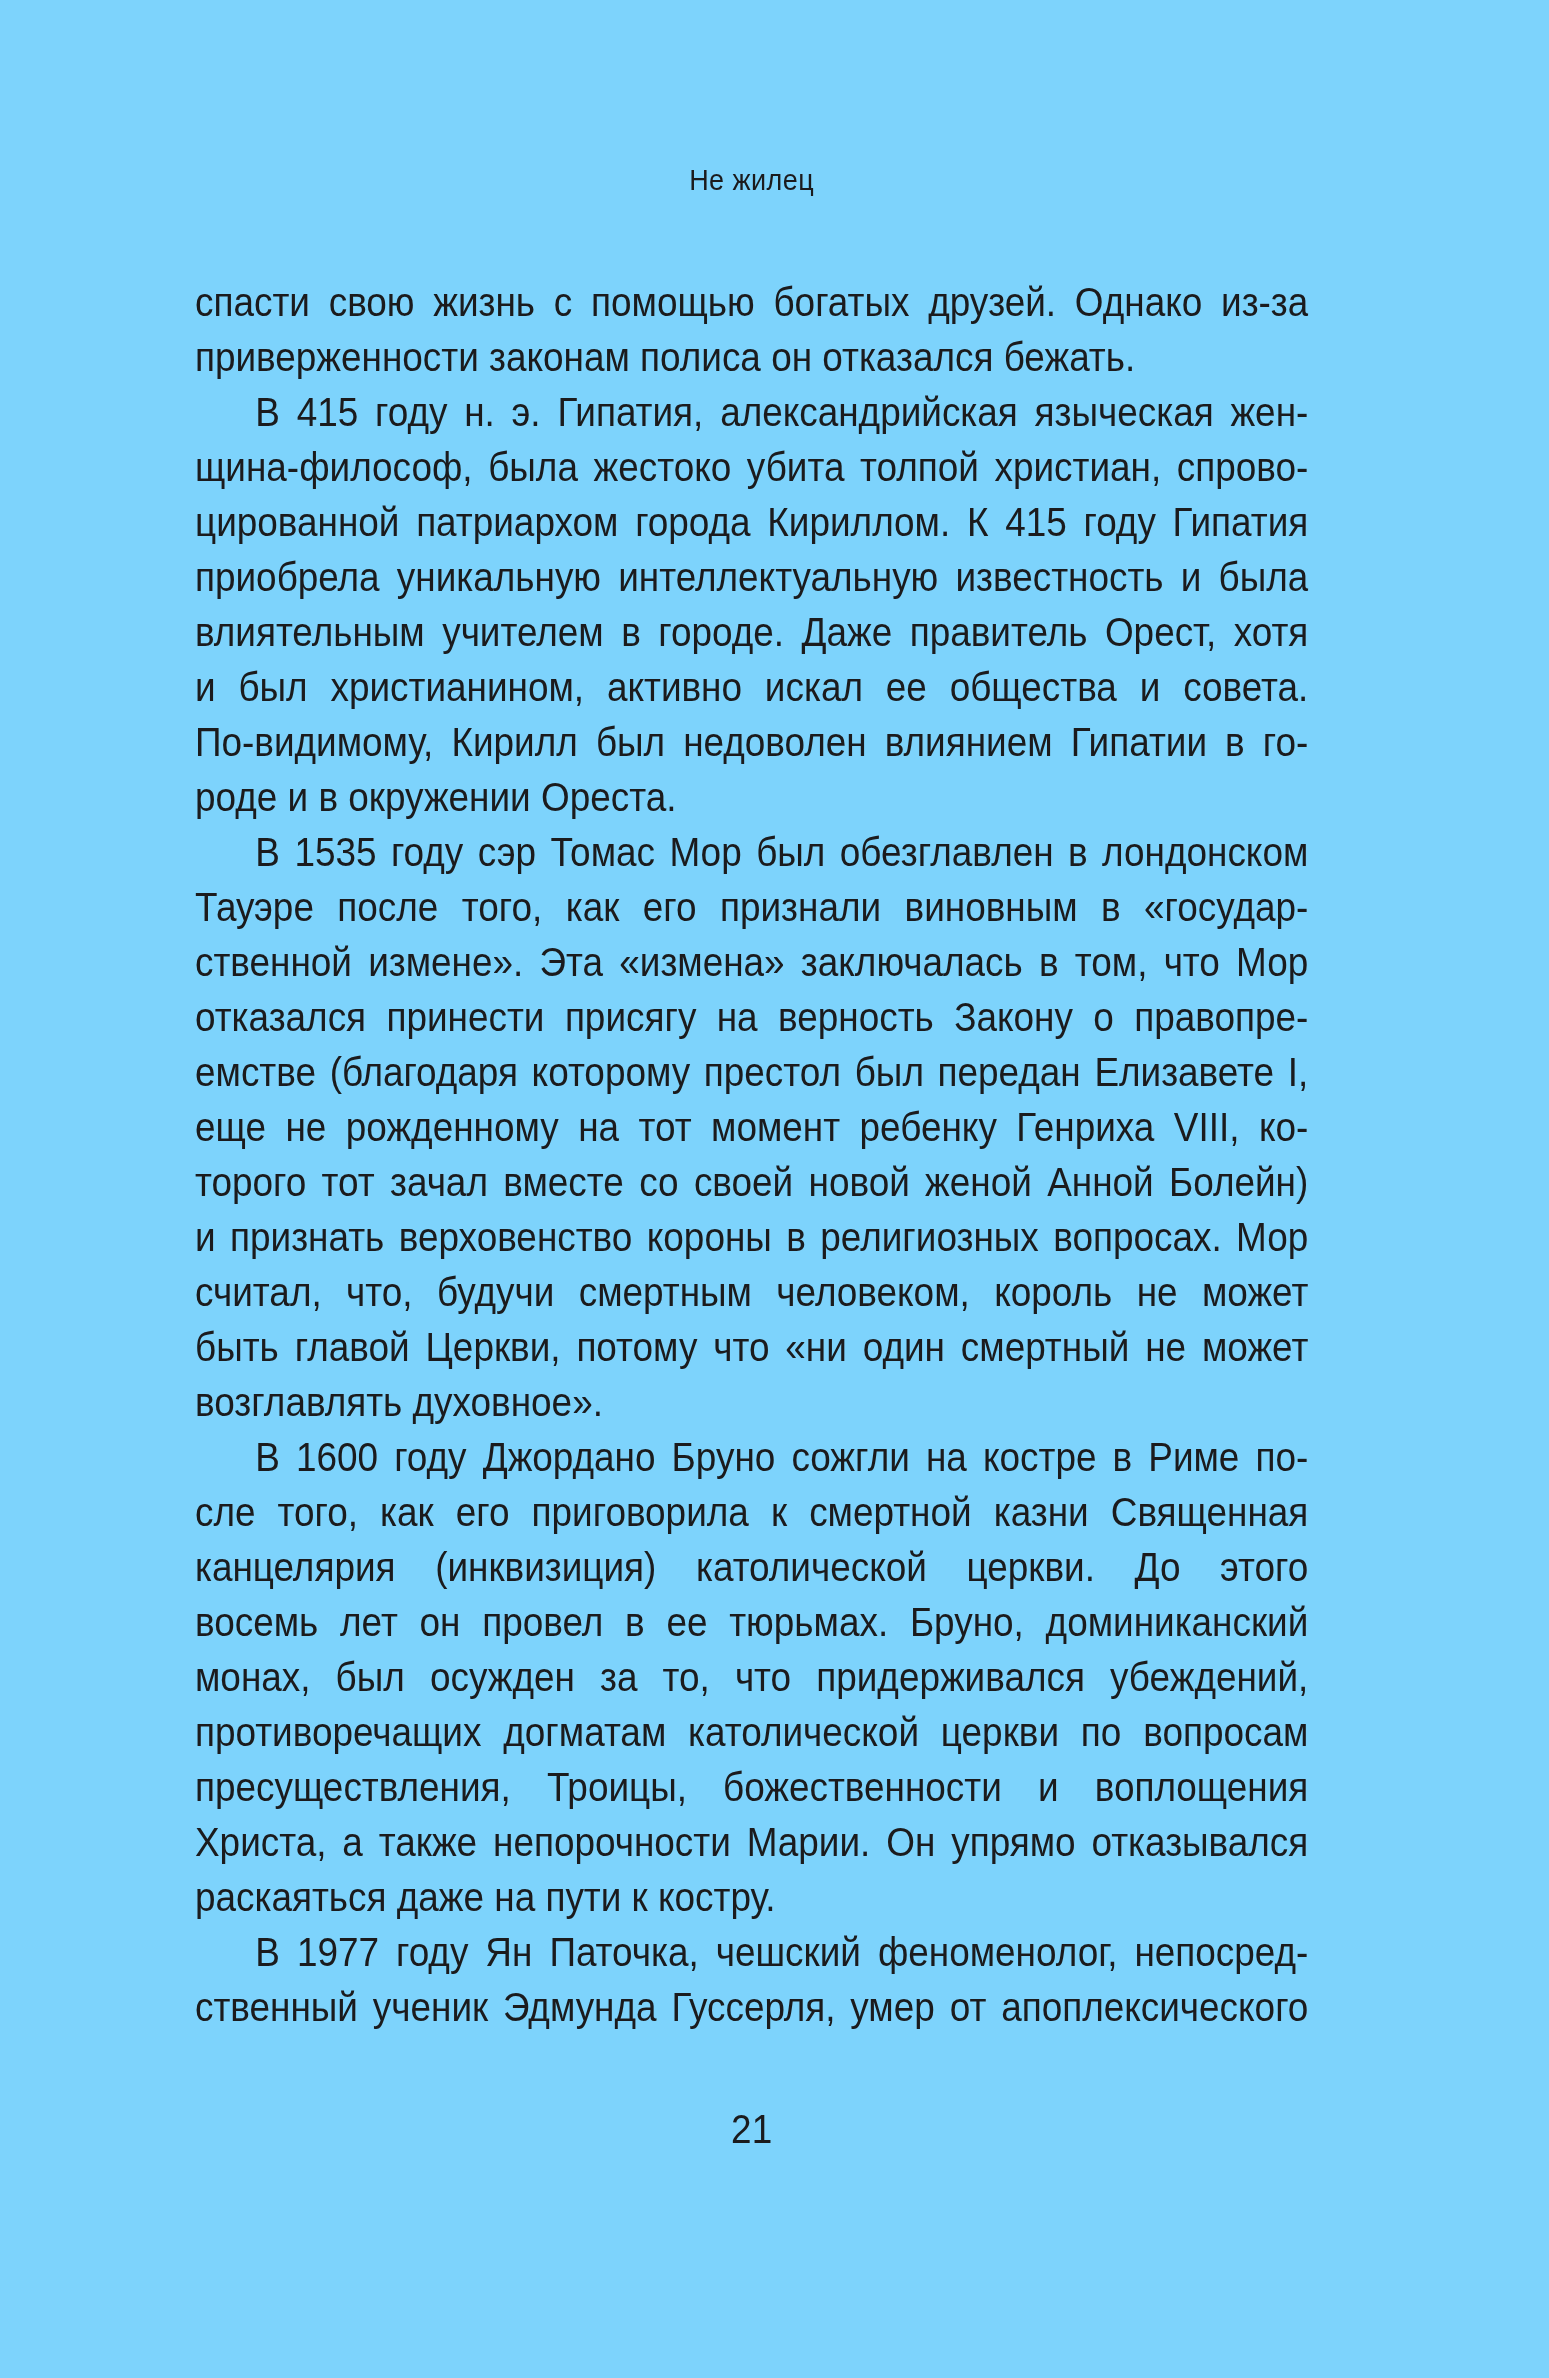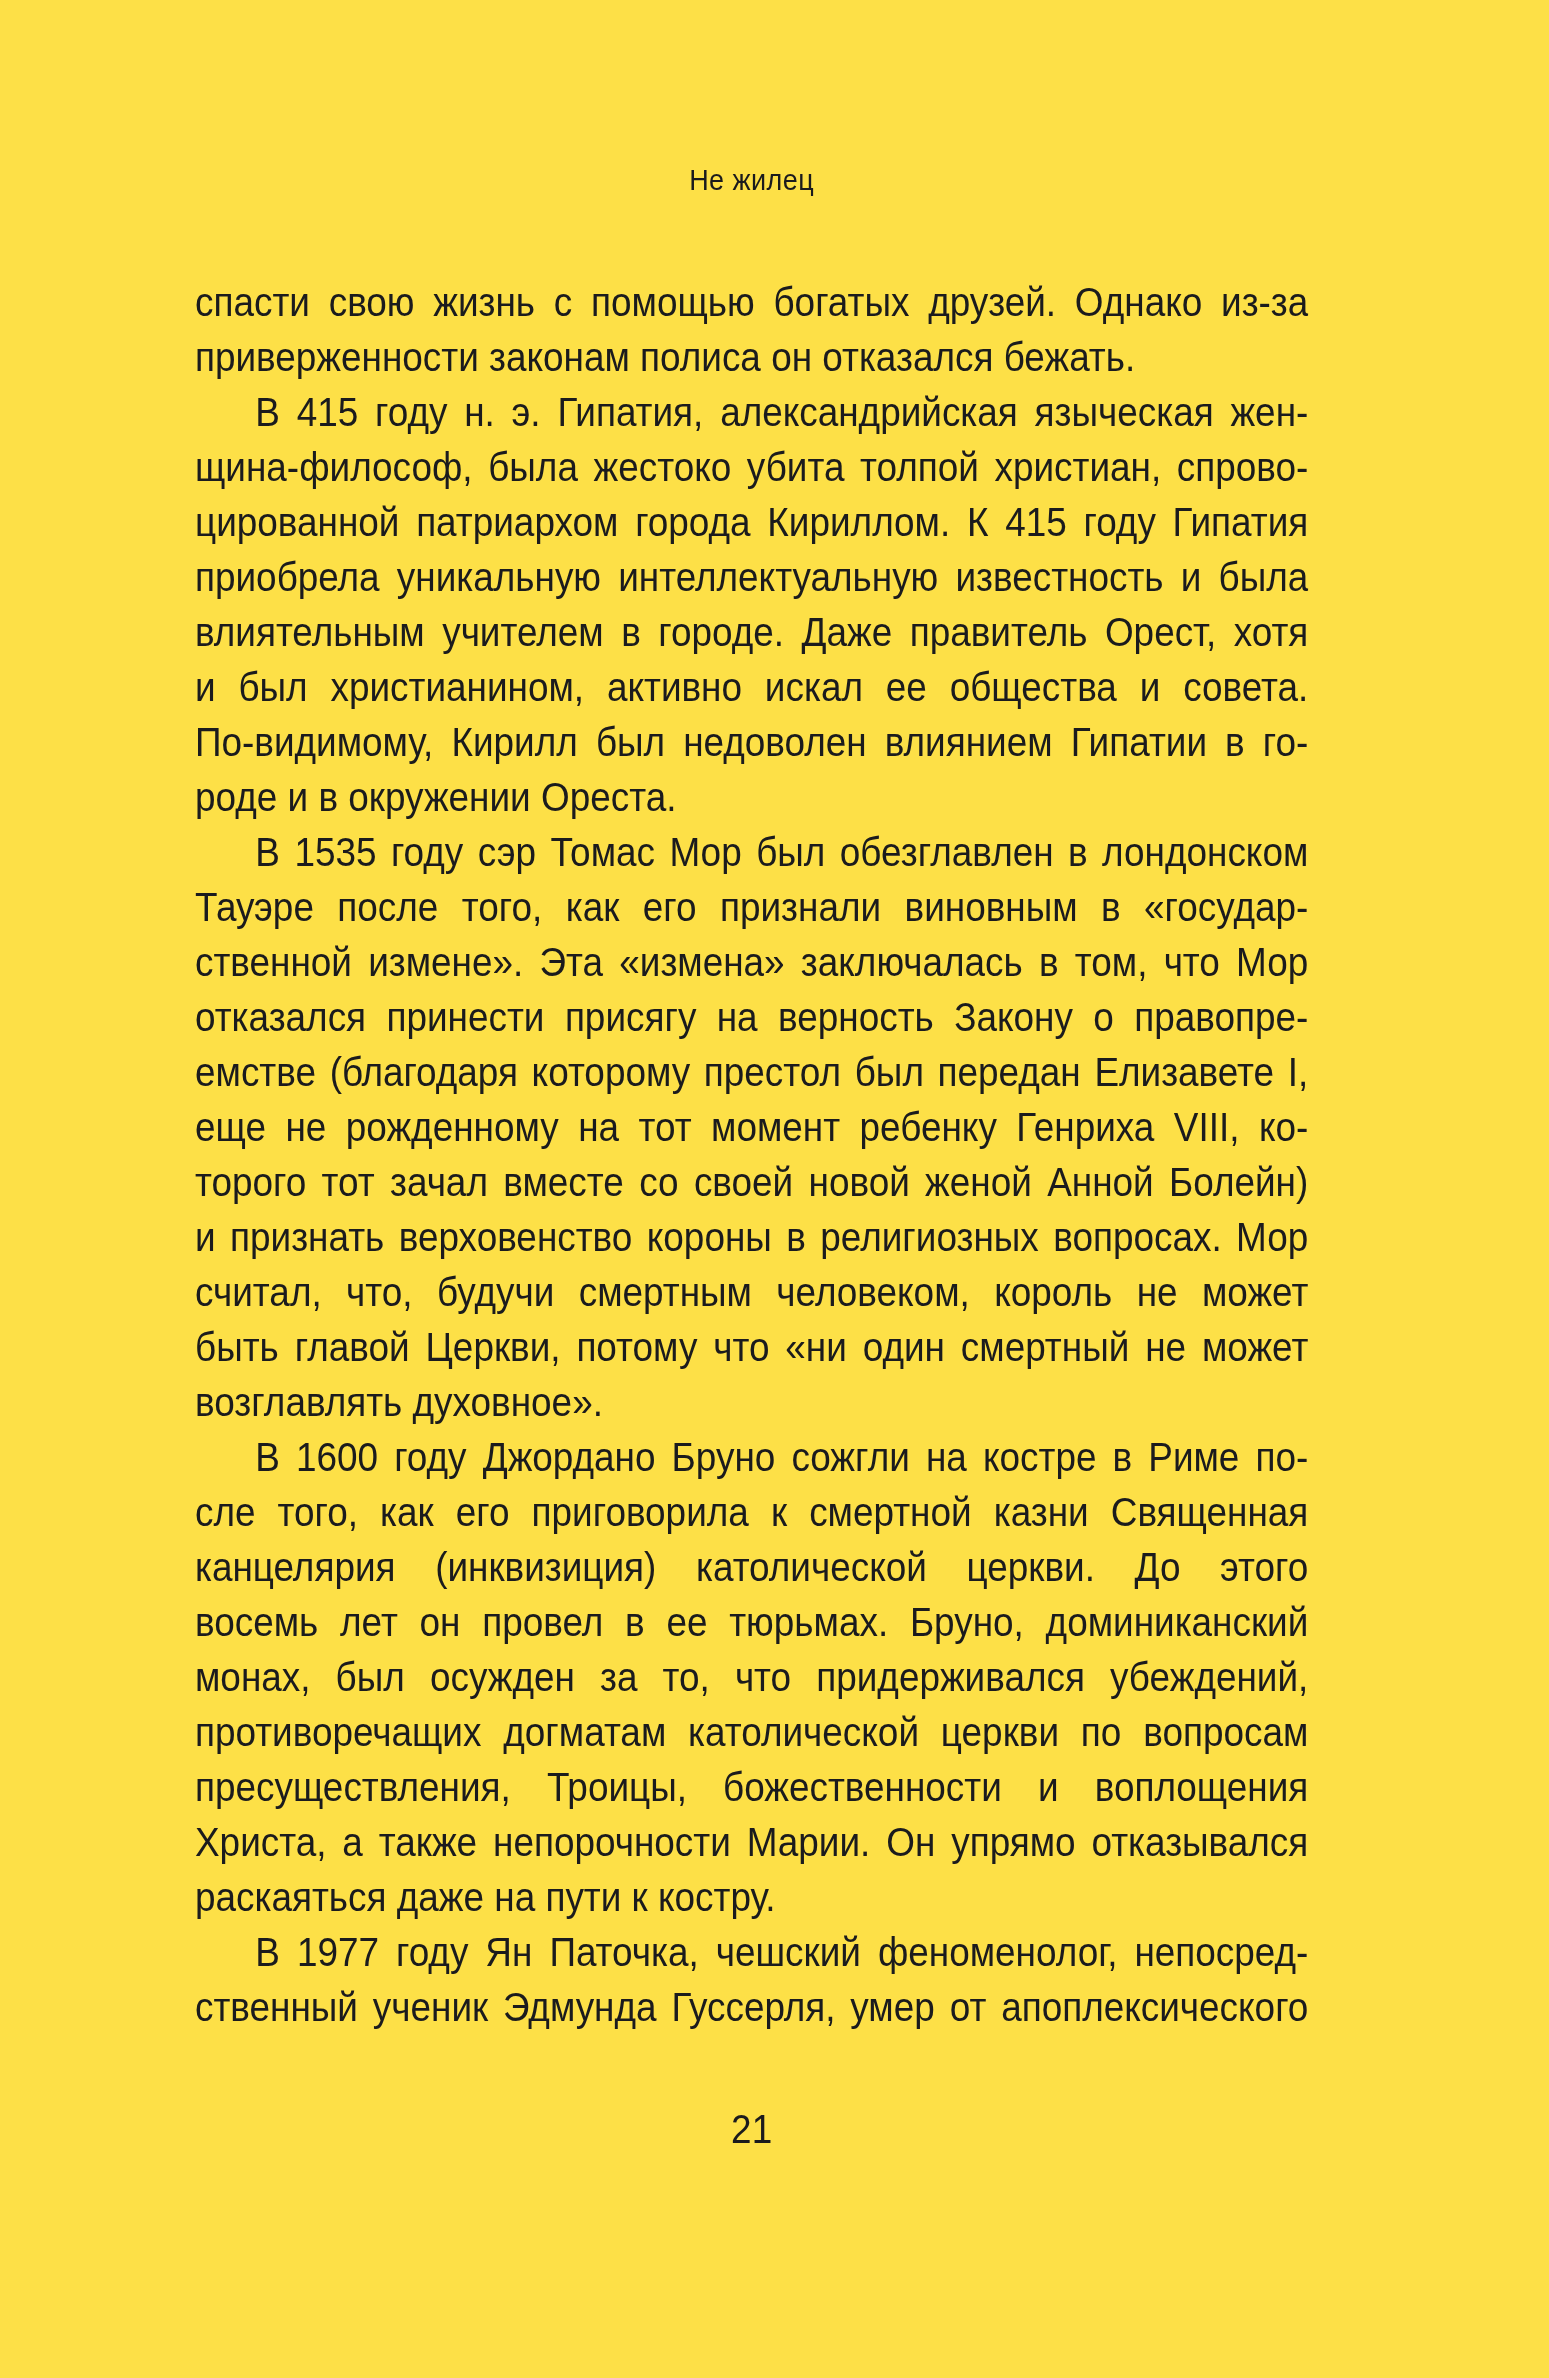--- a/index.html
+++ b/index.html
@@ -4,21 +4,21 @@
 <style>
   html, body {
     margin: 0;
     padding: 0;
     background: #ffffff;
   }
   .page {
     position: relative;
     width: 1550px;
     height: 2379px;
-    background: #fde047;
+    background: #7dd3fc;
     overflow: hidden;
     font-family: "Liberation Sans", sans-serif;
     color: #1b1b1d;
   }
   .running-header {
     position: absolute;
     left: 195px;
     top: 161px;
     width: 1237px;
     transform: scaleX(0.9);

